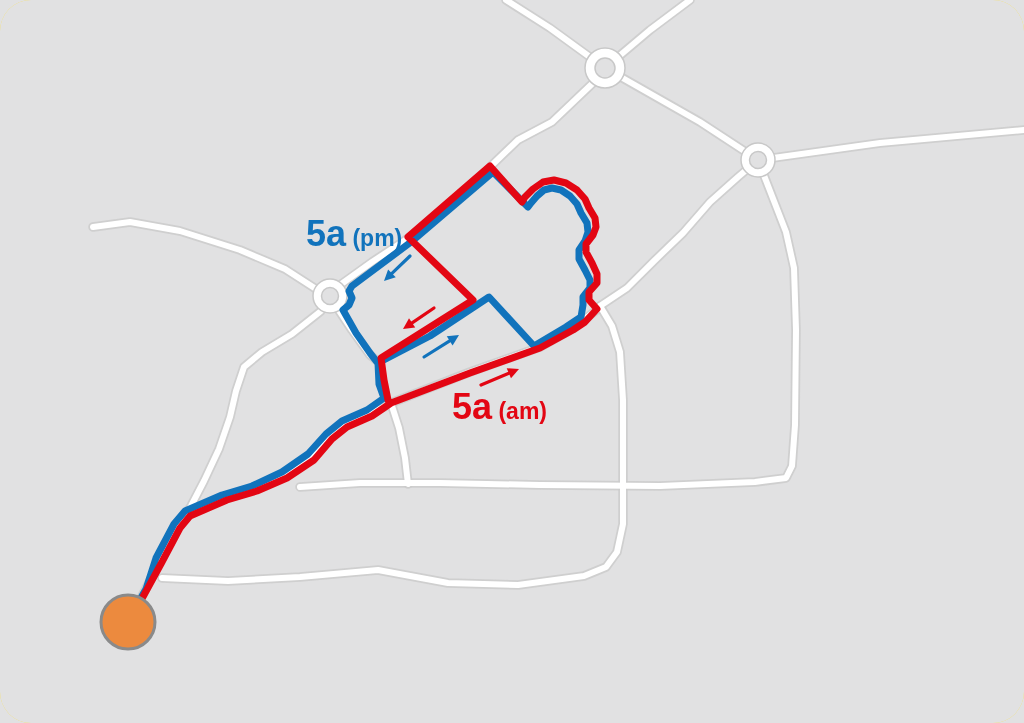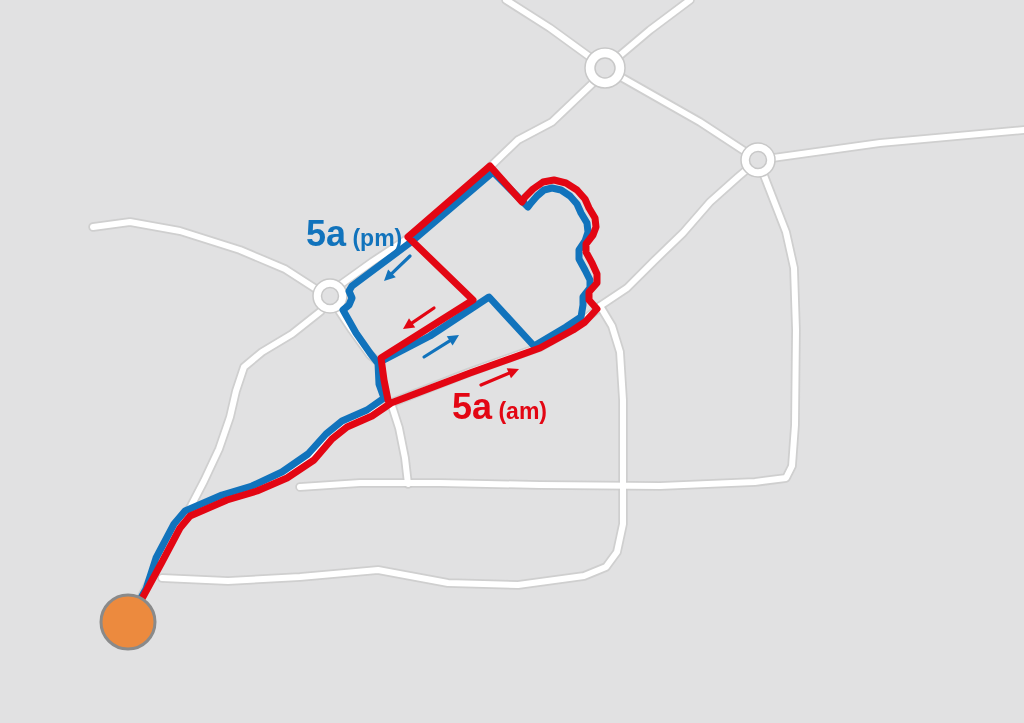--- a/index.html
+++ b/index.html
@@ -1,17 +1,17 @@
 <!DOCTYPE html>
 <html><head>
 <meta charset="utf-8">
 <style>
   html,body{margin:0;padding:0;}
   body{font-family:"Liberation Sans",sans-serif;background:#e1e1e2;}
-  #map-wrap{position:relative;width:1024px;height:723px;overflow:hidden;background:#fde047;}
+  #map-wrap{position:relative;width:1024px;height:723px;overflow:hidden;background:#fde047;border-radius:31px;}
   svg{display:block;}
   text{font-family:"Liberation Sans","DejaVu Sans",sans-serif;font-weight:bold;}
 </style>
 </head>
 <body>
 
 <div id="map-wrap">
     <svg width="1024" height="723" viewBox="0 0 1024 723">
       <rect x="0" y="0" width="1024" height="723" fill="#e1e1e2"></rect>
       <g>

